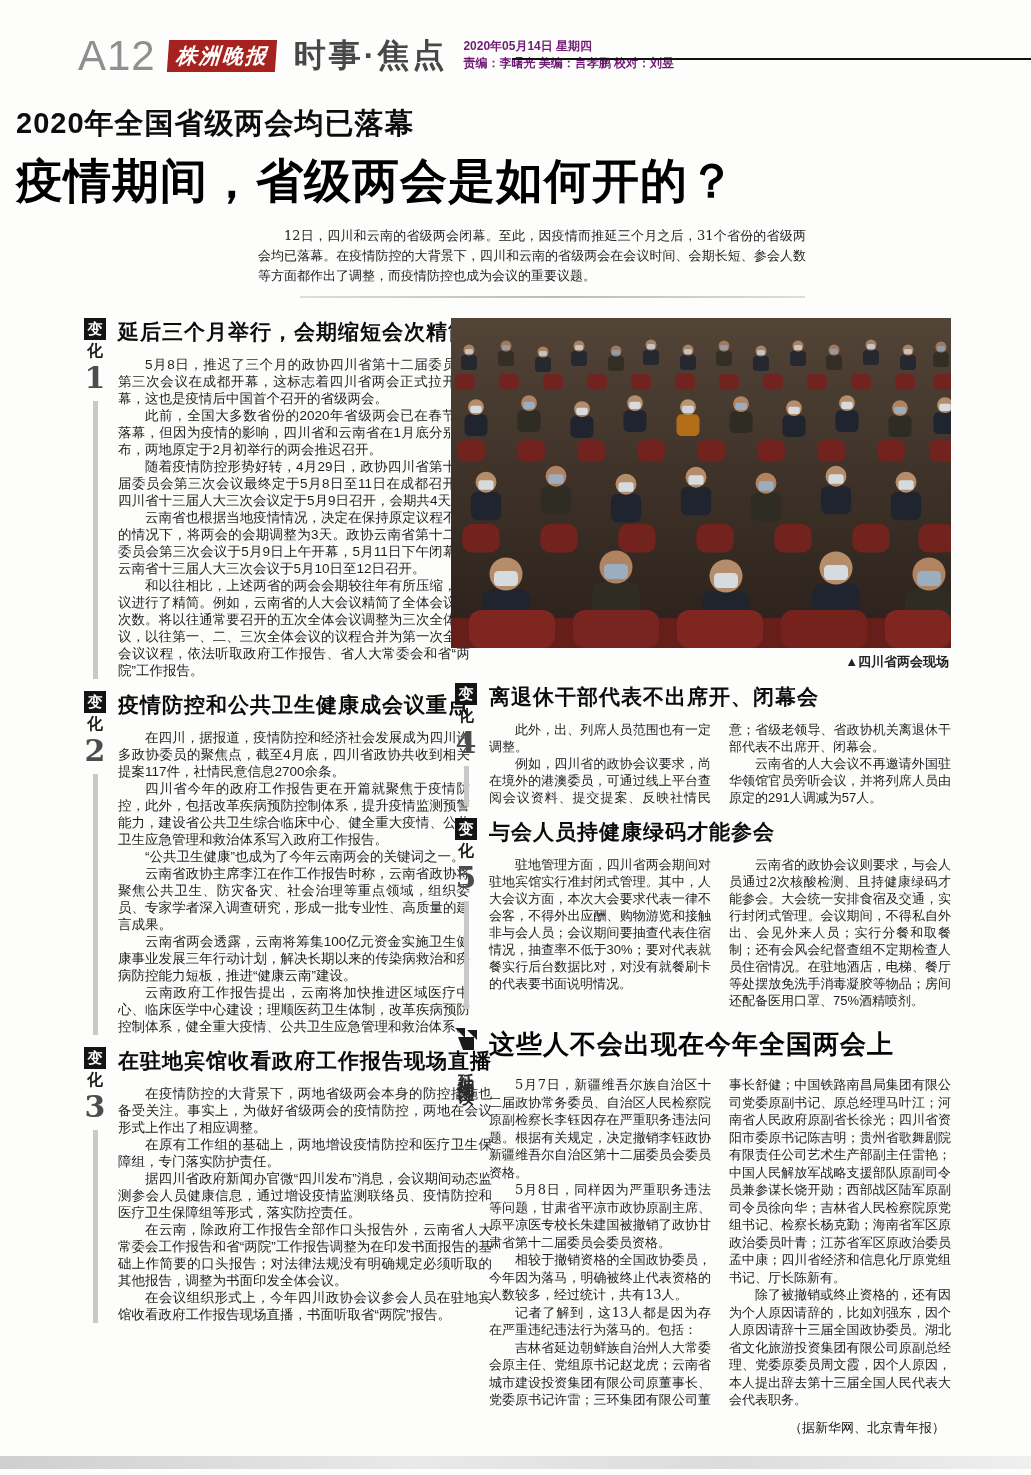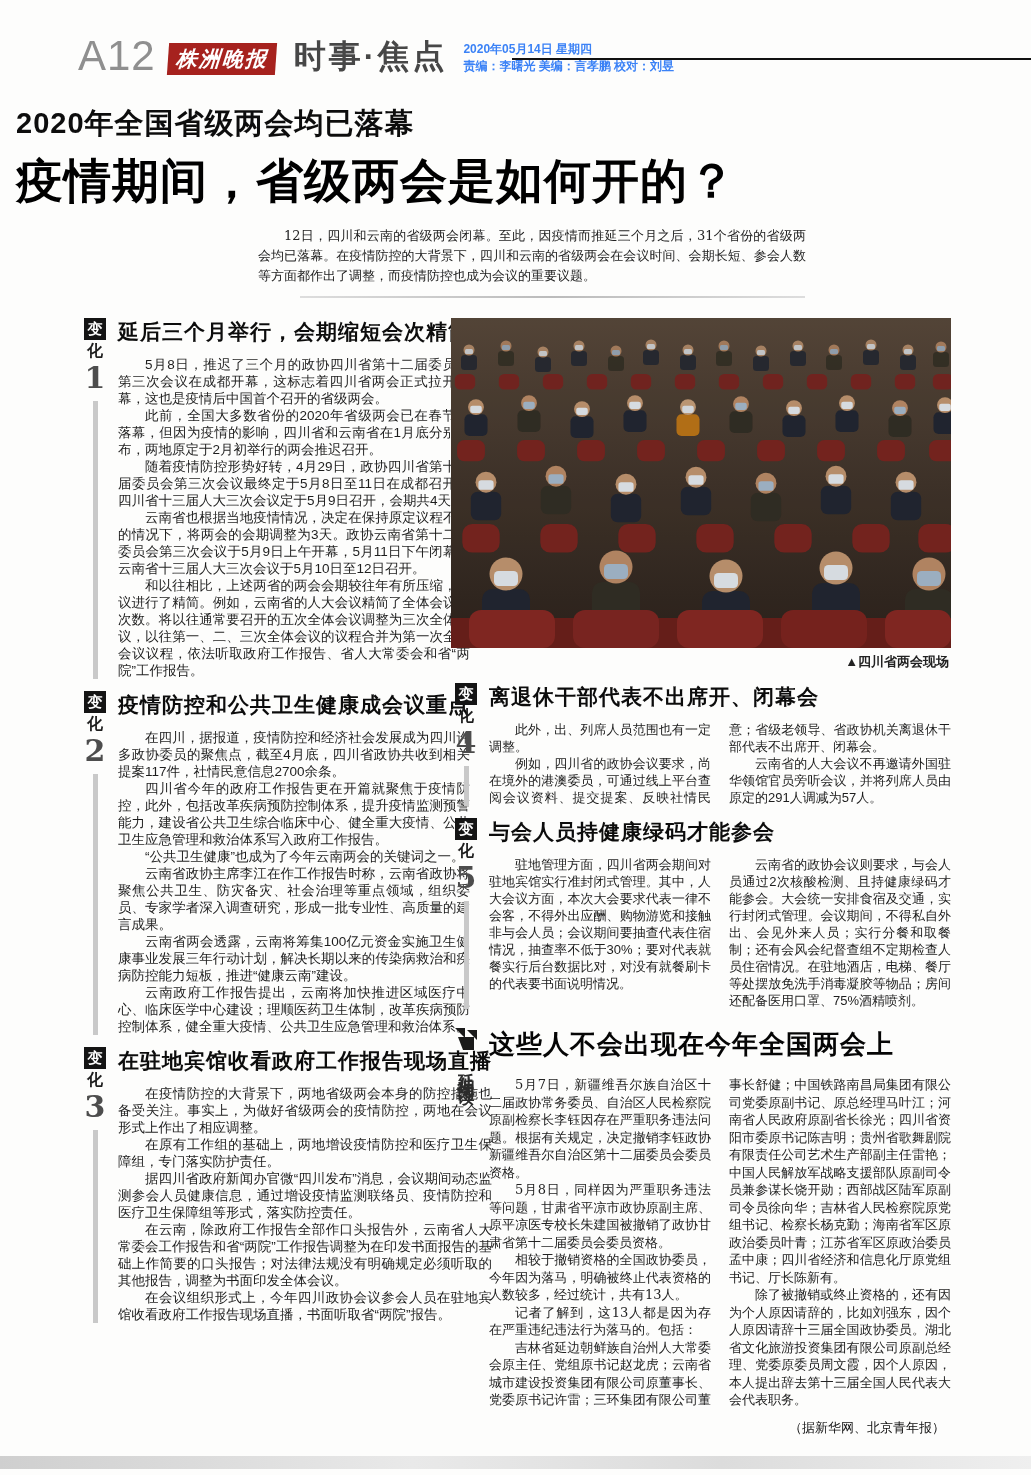--- a/index.html
+++ b/index.html
@@ -3,30 +3,30 @@
 <meta charset="utf-8">
 <style>
   * { margin:0; padding:0; box-sizing:border-box; }
   html,body { background:#888; }
   .page {
     position:relative; width:1031px; height:1475px; margin:0 auto;
     background:#fdfdfc; overflow:hidden;
     font-family:"Liberation Sans", sans-serif; color:#1b1b1b;
   }
   
-  .header { position:absolute; top:34px; left:78px; right:80px; display:flex; align-items:center; }
+  .header { position:absolute; top:34px; left:78px; right:80px; display:flex; align-items:flex-start; }
   .pageno { font-size:42px; line-height:44px; color:#8f8f8f; font-weight:400; letter-spacing:1px; }
   .logo {
     margin-left:12px; margin-top:6px; background:#a6221e; color:#fff;
     font-family:"DejaVu Serif", serif; font-weight:bold; font-style:italic;
     font-size:21px; line-height:30px; padding:1px 8px; letter-spacing:2px;
     transform:skewX(-4deg); white-space:nowrap;
   }
   .sect-title { margin-left:18px; font-size:32px; line-height:42px; font-weight:900; color:#474747; letter-spacing:3px; white-space:nowrap; }
-  .date-block { margin-left:16px; margin-top:4px; font-size:12px; font-weight:bold; color:#3b82f6; line-height:17px; white-space:nowrap; }
+  .date-block { margin-left:16px; margin-top:4px; font-size:12px; font-weight:bold; color:#701a75; line-height:17px; white-space:nowrap; }
   .header-rule { position:absolute; top:58px; left:512px; right:0; height:2px; background:#111; }
   
   .headline { position:absolute; top:104px; left:16px; right:0; text-align:left; }
   .kicker { font-size:29px; font-weight:bold; color:#0d0d0d; letter-spacing:1px; }
   .main-title { margin-top:6px; font-size:47px; font-weight:900; color:#000; letter-spacing:1px; }
   
   .intro {
     position:absolute; top:226px; left:258px; width:548px;
     font-size:13px; line-height:20px; text-align:justify; text-indent:2em; color:#222;
     font-family:"DejaVu Serif", serif;

